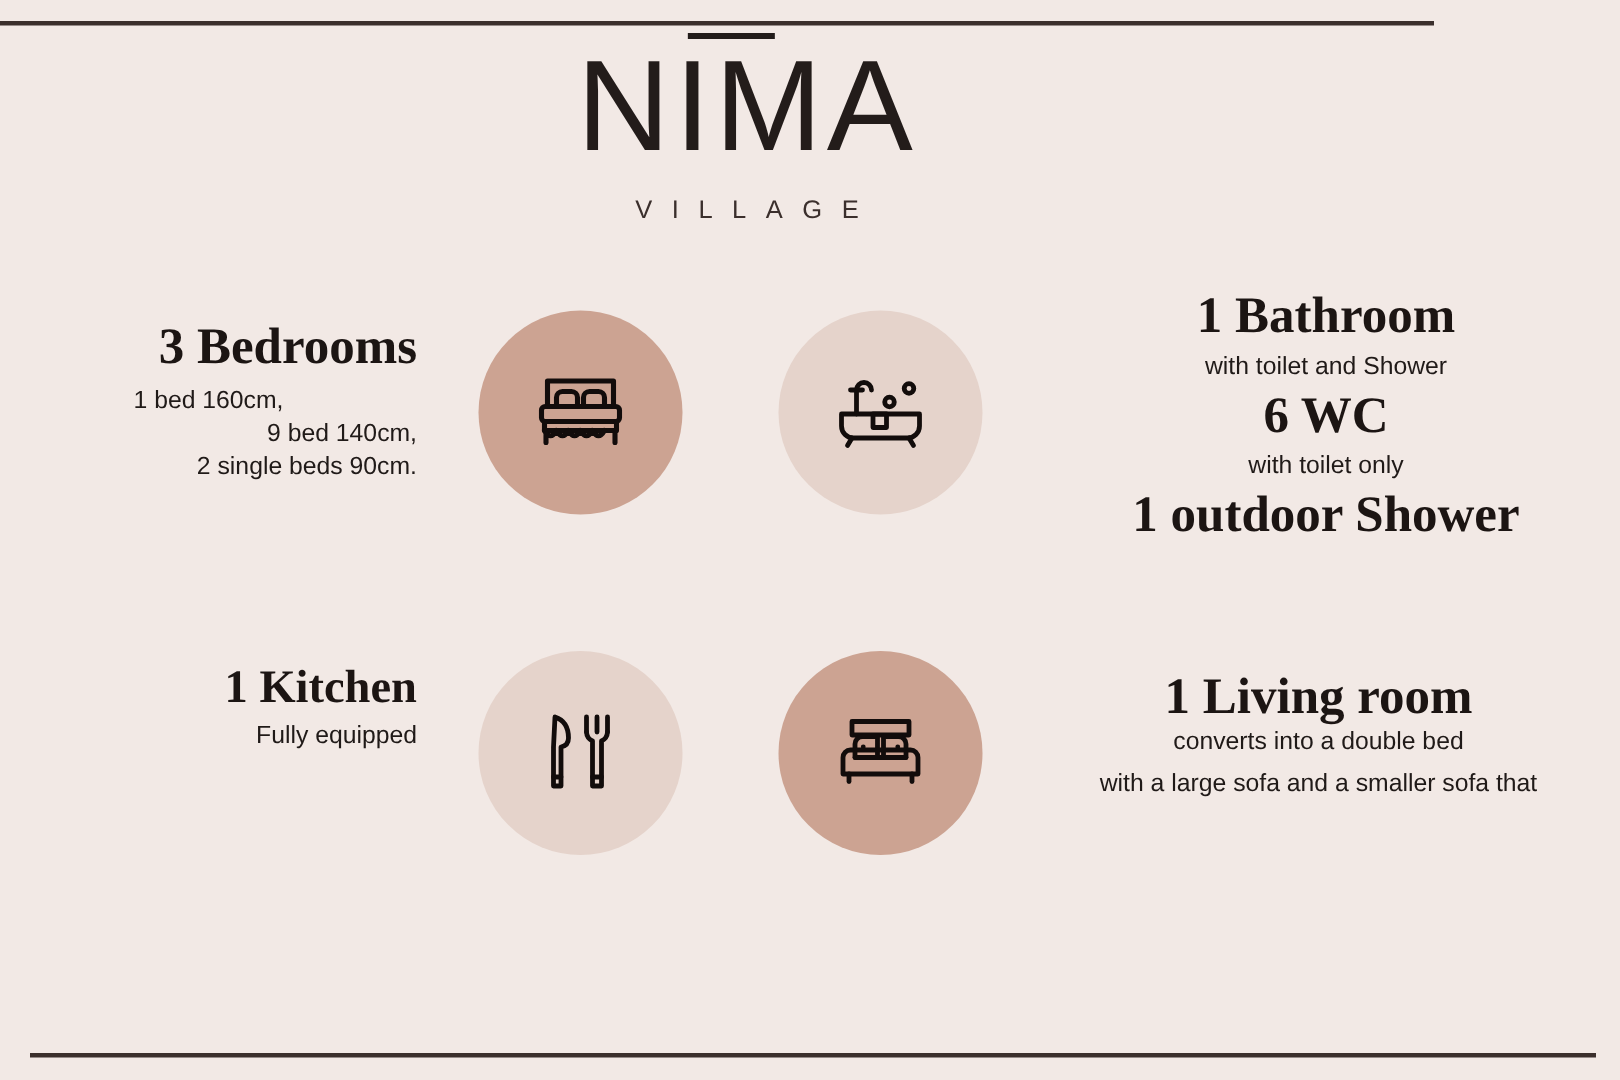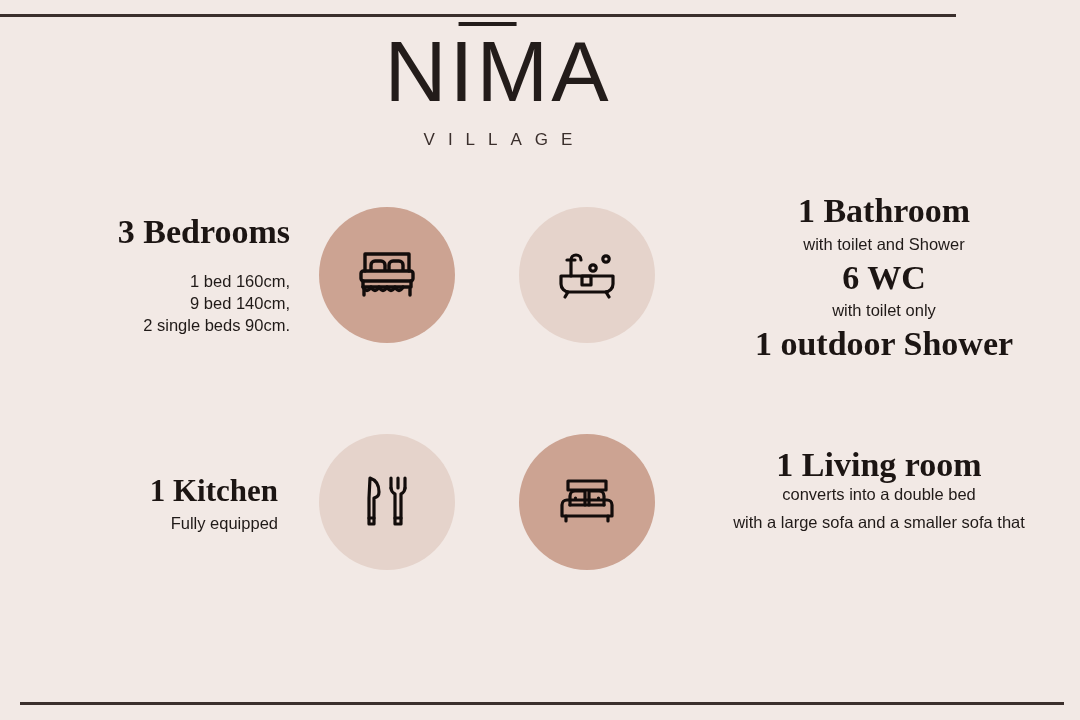--- a/index.html
+++ b/index.html
@@ -112,40 +112,40 @@
   .head-md { font-size: 31px; }
 
   .sub {
     font-family: "Liberation Sans", sans-serif;
     font-size: 16.5px;
     color: #201A18;
     line-height: 1.33;
     font-weight: 400;
   }
 
-  .gap-sm { margin-top: 20px; }
+  .gap-sm { margin-top: 6px; text-align: center; }
   .gap-md { margin-top: 4px; }
   .gap-lg { margin-top: 6px; }
 </style>
 </head>
 <body>
 
 <div class="page">
 
   <div class="rule-top"></div>
 
   <div class="logo">
     <span class="logo-mark">
       <span class="logo-macron"></span>
       <span class="logo-word">NIMA</span>
     </span>
     <span class="logo-sub">VILLAGE</span>
   </div>
 
-  <div class="txt-left" style="left:12px; top:214px; width:278px;">
+  <div class="txt-left" style="left:0px; top:214px; width:278px;">
     <div class="head head-lg">3 Bedrooms</div>
     <div class="sub gap-sm">1 bed 160cm,</div>
     <div class="sub">9 bed 140cm,</div>
     <div class="sub">2 single beds 90cm.</div>
   </div>
 
   <div class="circle dark" style="left:319px; top:207px;">
     <span>
       <svg width="58" height="52" viewBox="0 0 58 52" fill="none" stroke="#120C0B" stroke-width="3.4" stroke-linecap="round" stroke-linejoin="round">
 
@@ -187,21 +187,21 @@
   </div>
 
   <div class="txt-right" style="left:699px; top:193px; width:370px;">
     <div class="head head-lg">1 Bathroom</div>
     <div class="sub gap-md">with toilet and Shower</div>
     <div class="head head-lg gap-md">6 WC</div>
     <div class="sub gap-md">with toilet only</div>
     <div class="head head-lg gap-md">1 outdoor Shower</div>
   </div>
 
-  <div class="txt-left" style="left:0px; top:474px; width:278px;padding-left:42px;">
+  <div class="txt-left" style="left:0px; top:441px; width:278px;padding-left:42px;">
     <div class="head head-md">1 Kitchen</div>
     <div class="sub gap-lg">Fully equipped</div>
   </div>
 
   <div class="circle light" style="left:319px; top:434px;">
     <span>
       <svg width="46" height="56" viewBox="0 0 46 56" fill="none" stroke="#120C0B" stroke-width="3.2" stroke-linecap="round" stroke-linejoin="round">
 
         <path d="M6 4 q9 3 9 14 q0 5 -5 6 v26 h-5 v-26 z"></path>
         <path d="M5 44 h5"></path>

